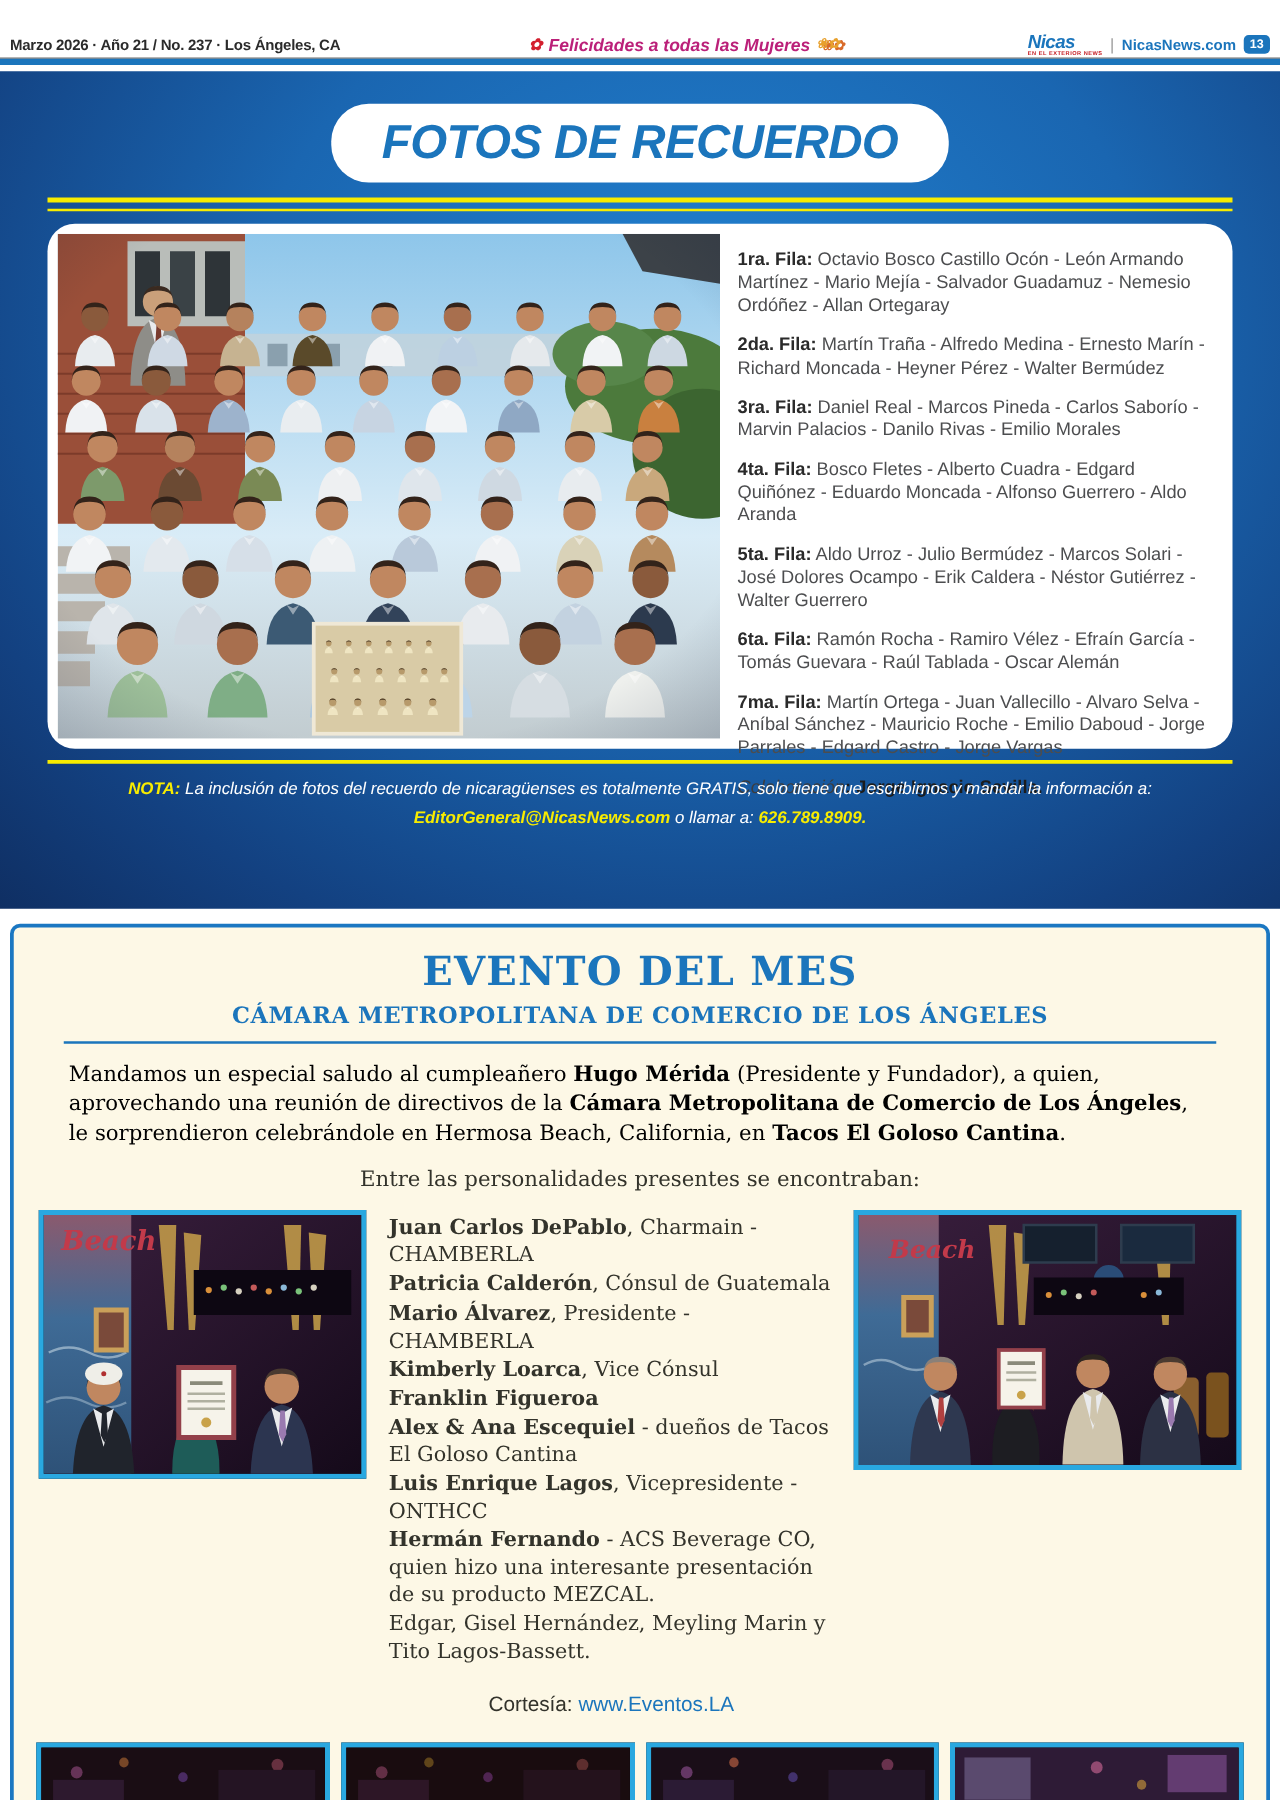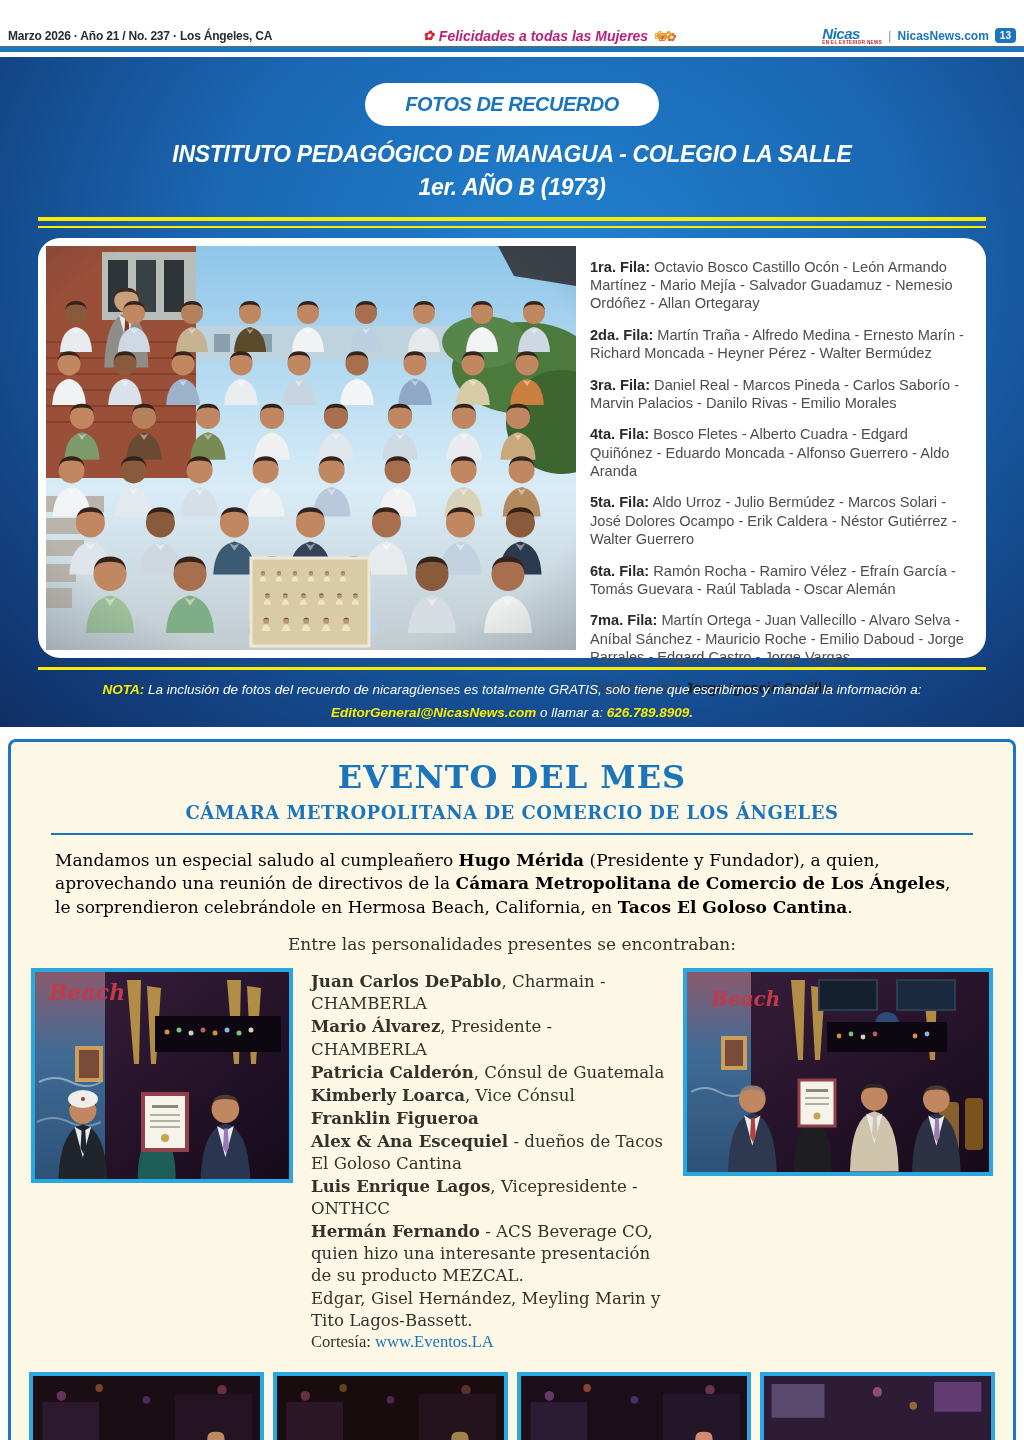--- a/index.html
+++ b/index.html
@@ -23,21 +23,21 @@
   .brand-site { font-size: 12px; color: #1b75bc; font-weight: 700; }
   .page-badge { background: #1b75bc; color: #fff; font-size: 10px; font-weight: bold;
                 border-radius: 4px; padding: 2px 5px; }
   .blue-strip { height: 5px; background: #1b75bc; margin-bottom: 5px; }
 
   
   .memories { height: 670px; padding: 26px 38px 0;
     background: radial-gradient(ellipse at 55% 30%, #2181d0 0%, #1a66b1 45%, #134181 80%, #0f2f63 100%); }
   .badge-row { text-align: center; }
   .badge-pill { display: inline-block; background: #ffffff; border-radius: 30px; padding: 10px 40px; }
-  .badge-pill span { font-size: 20px; font-weight: bold; font-style: italic; color: #1b75bc; letter-spacing: -.5px; }
+  .badge-pill span { font-size: 38px; font-weight: bold; font-style: italic; color: #1b75bc; letter-spacing: -.5px; }
   .mem-title { text-align: center; color: #ffffff; font-style: italic; font-weight: bold;
                font-size: 23px; line-height: 1.45; margin-top: 12px; letter-spacing: -.3px; }
   .rule-thick { height: 4px; background: #f8ec00; margin-top: 12px; }
   .rule-thin  { height: 2px; background: #f8ec00; margin-top: 5px; }
   .rule-single { height: 3px; background: #f8ec00; margin-top: 9px; }
 
   .mem-card { margin-top: 10px; background: #ffffff; border-radius: 22px; padding: 8px;
               display: flex; gap: 12px; height: 420px; }
   .class-photo { width: 530px; height: 404px; flex: none; overflow: hidden; }
   .class-photo svg { width: 100%; height: 100%; display: block; }
@@ -65,22 +65,22 @@
              color: #33332b; margin-top: 15px; }
 
   .ev-mid { display: flex; gap: 10px; margin-top: 14px; padding: 0 20px; align-items: flex-start; }
   .photo-frame { border: 4px solid #29a8e0; background: #0d0712; flex: none; }
   .photo-frame svg { display: block; width: 100%; height: 100%; }
   .ev-photo-left  { width: 262px; height: 215px; }
   .ev-photo-right { width: 310px; height: 208px; }
   .ev-list-col { flex: 1; padding: 2px 6px 0 8px; }
   .ev-list { list-style: none; font-family: "DejaVu Serif", serif; font-size: 16.6px;
              line-height: 1.33; color: #33332b; }
-  .courtesy { font-family: Liberation Serif, serif; font-size: 16.6px;
-              color: #33332b; margin-top: 0; }
+  .courtesy { text-align: center; font-family: Liberation Sans, sans-serif; font-size: 16.6px;
+              color: #33332b; margin-top: 22px; }
   .link { color: #1b75bc; }
 
   .ev-strip { display: flex; gap: 9px; margin: 20px 18px 0; }
   .strip-photo { flex: 1; height: 172px; border: 4px solid #29a8e0; background: #140a10; }
   .strip-photo svg { display: block; width: 100%; height: 100%; }
   .strip-photo.f2 svg { filter: hue-rotate(18deg) brightness(.92); }
   .strip-photo.f3 svg { filter: hue-rotate(-14deg) brightness(1.06); }
   .hidden-defs { position: absolute; width: 0; height: 0; overflow: hidden; }
 </style>
 </head>
@@ -160,24 +160,20 @@
   </span>
 </header>
 <div class="blue-strip"></div>
 
 <section class="memories">
   <div class="badge-row">
     <div class="badge-pill">
       <span>FOTOS DE RECUERDO</span>
     </div>
   </div>
-  <div class="mem-title">
-    <div>INSTITUTO PEDAGÓGICO DE MANAGUA - COLEGIO LA SALLE</div>
-    <div>1er. AÑO B (1973)</div>
-  </div>
   <div class="rule-thick"></div>
   <div class="rule-thin"></div>
 
   <div class="mem-card">
     <div class="class-photo">
       <svg viewBox="0 0 530 404" preserveAspectRatio="none">
         <defs>
           <linearGradient id="skyg" x1="0" y1="0" x2="0" y2="1">
             <stop offset="0" stop-color="#8ec6ea"></stop>
               <stop offset=".6" stop-color="#d9ecf7"></stop>
@@ -380,22 +376,22 @@
           <rect x="7" y="26" width="30" height="2" fill="#b0b0a0"></rect>
           <rect x="7" y="32" width="30" height="2" fill="#b0b0a0"></rect>
           <circle cx="22" cy="44" r="4" fill="#c9a24a"></circle>
         </g>
       </svg>
     </div>
 
     <div class="ev-list-col">
       <ul class="ev-list">
         <li><b>Juan Carlos DePablo</b><span>, Charmain - CHAMBERLA</span></li>
+        <li><b>Patricia Calderón</b><span>, Cónsul de Guatemala</span></li>
         <li><b>Mario Álvarez</b><span>, Presidente - CHAMBERLA</span></li>
-        <li><b>Patricia Calderón</b><span>, Cónsul de Guatemala</span></li>
         <li><b>Kimberly Loarca</b><span>, Vice Cónsul</span></li>
         <li><b>Franklin Figueroa</b><span></span></li>
         <li><b>Alex &amp; Ana Escequiel</b><span> - dueños de Tacos El Goloso Cantina</span></li>
         <li><b>Luis Enrique Lagos</b><span>, Vicepresidente - ONTHCC</span></li>
         <li><b>Hermán Fernando</b><span> - ACS Beverage CO, quien hizo una interesante presentación de su producto MEZCAL.</span></li>
         <li><b></b><span>Edgar, Gisel Hernández, Meyling Marin y Tito Lagos-Bassett.</span></li>
       </ul>
       <div class="courtesy">
         <span>Cortesía: </span><span class="link">www.Eventos.LA</span>
       </div>

